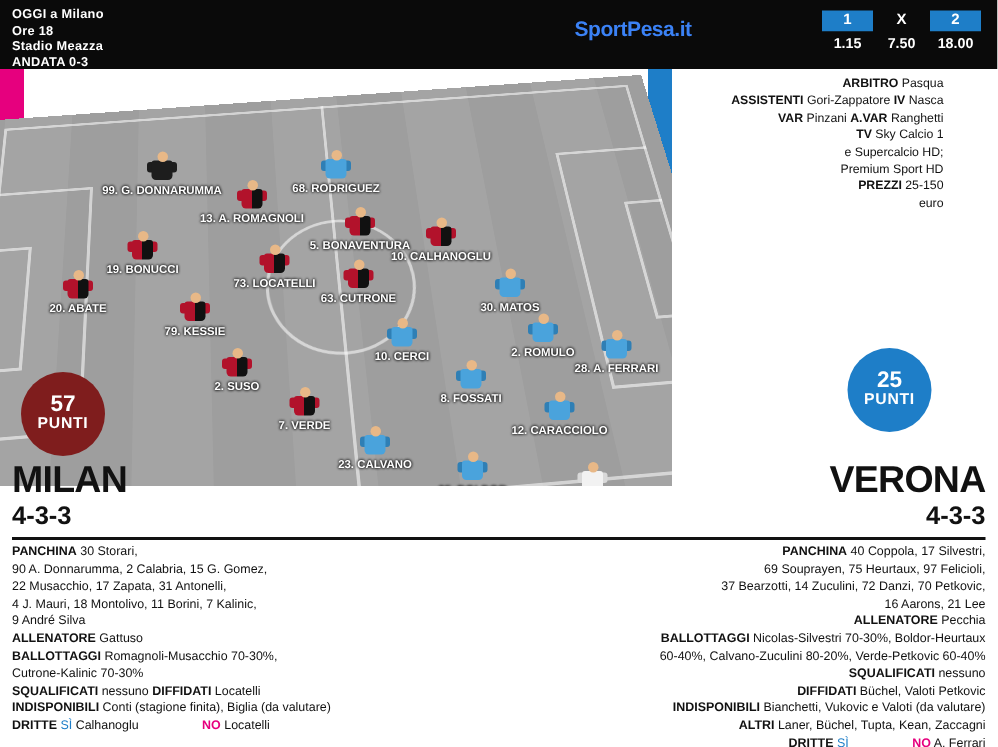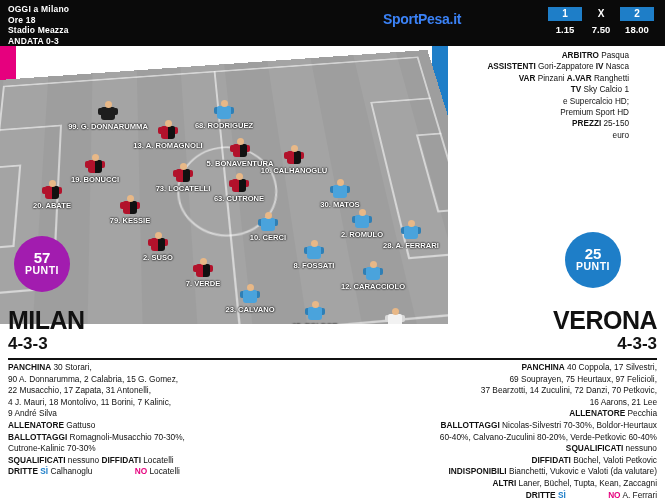--- a/index.html
+++ b/index.html
@@ -58,33 +58,33 @@
   .gk-m .body{background:#1d1d1d;}
   .gk-m .sleeve-l,.gk-m .sleeve-r{background:#1d1d1d;}
   .gk-v .body{background:#f2f2f2;}
   .gk-v .sleeve-l,.gk-v .sleeve-r{background:#d9d9d9;}
   .plabel{position:absolute;top:7px;left:50%;transform:translateX(-50%);white-space:nowrap;font-size:7.6px;font-weight:bold;color:#ffffff;text-shadow:0 0 2px #000,0 0 2px #000;}
 
   
   .badge{position:absolute;width:56px;height:56px;border-radius:50%;color:#ffffff;text-align:center;font-weight:bold;font-size:12.5px;line-height:13px;display:flex;flex-direction:column;justify-content:center;align-items:center;}
   .badge .num{font-size:15px;}
   .badge .txt{font-size:10.5px;letter-spacing:0.5px;}
-  .badge-left{left:14px;top:236px;background:#a21caf;}
+  .badge-left{left:14px;top:248px;background:#7f1d1d;}
   .badge-right{left:565px;top:232px;background:#1e7ec8;}
 
   
   .bottom{position:absolute;left:0;top:324px;width:665px;height:174px;background:#ffffff;}
   .rule{position:absolute;left:8px;right:8px;height:2px;background:#111;}
   .team-name{position:absolute;font-weight:bold;font-size:25px;color:#111;letter-spacing:-0.5px;}
   .team-mod{position:absolute;font-weight:bold;font-size:17px;color:#111;}
   .col{position:absolute;top:38px;width:318px;font-size:8.3px;line-height:11.6px;color:#111;}
   .col.left{left:8px;text-align:left;}
   .col.right{right:8px;text-align:right;}
   .col b{font-weight:bold;}
-  .si{color:#1e7ec8;font-weight:bold;}
+  .si{color:#1e7ec8;font-weight:normal;}
   .no{color:#e6007e;font-weight:bold;padding-left:40px;}
 </style>
 </head>
 <body>
 
 <div id="root">
 
   <div class="topbar">
     <div class="match-info">OGGI a Milano<br>Ore 18<br>Stadio Meazza<br>ANDATA 0-3</div>
     <div class="brand">SportPesa.it</div>
@@ -346,20 +346,21 @@
     <div class="col left" id="home-lines">
         <div><b>PANCHINA</b> 30 Storari,</div>
         <div>90 A. Donnarumma, 2 Calabria, 15 G. Gomez,</div>
         <div>22 Musacchio, 17 Zapata, 31 Antonelli,</div>
         <div>4 J. Mauri, 18 Montolivo, 11 Borini, 7 Kalinic,</div>
         <div>9 André Silva</div>
         <div><b>ALLENATORE</b> Gattuso</div>
         <div><b>BALLOTTAGGI</b> Romagnoli-Musacchio 70-30%,</div>
         <div>Cutrone-Kalinic 70-30%</div>
         <div><b>SQUALIFICATI</b> nessuno <b>DIFFIDATI</b> Locatelli</div>
+        <div><b>INDISPONIBILI</b> Conti (stagione finita), Biglia (da valutare)</div>
         <div><b>DRITTE</b> <span class="si">SÌ</span> Calhanoglu <span class="no">NO</span> Locatelli</div>
       </div>
     <div class="col right" id="away-lines">
         <div><b>PANCHINA</b> 40 Coppola, 17 Silvestri,</div>
         <div>69 Souprayen, 75 Heurtaux, 97 Felicioli,</div>
         <div>37 Bearzotti, 14 Zuculini, 72 Danzi, 70 Petkovic,</div>
         <div>16 Aarons, 21 Lee</div>
         <div><b>ALLENATORE</b> Pecchia</div>
         <div><b>BALLOTTAGGI</b> Nicolas-Silvestri 70-30%, Boldor-Heurtaux</div>
         <div>60-40%, Calvano-Zuculini 80-20%, Verde-Petkovic 60-40%</div>

